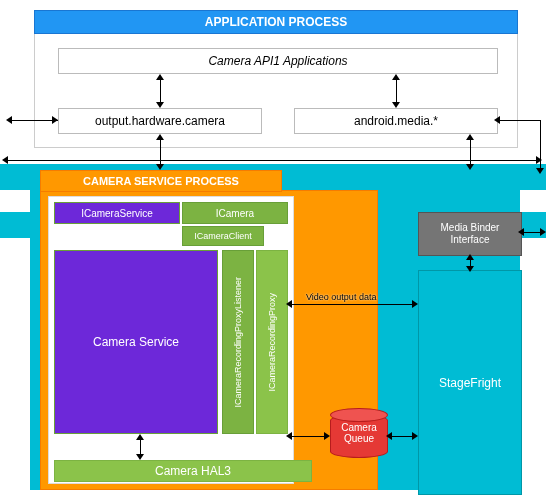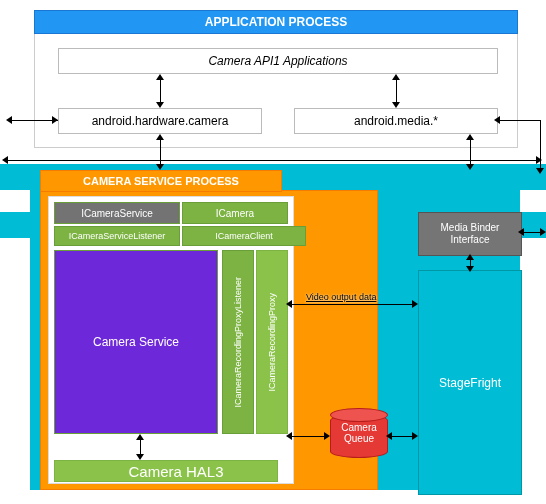--- a/index.html
+++ b/index.html
@@ -29,21 +29,21 @@
   <div class="box" style="left:0; top:212px; width:546px; height:26px; background:#00bcd4; border:none;"></div>
 
   <div class="box" style="left:30px; top:182px; width:490px; height:308px; background:#00bcd4; border:none;"></div>
 
   <div class="box" style="left:34px; top:32px; width:484px; height:116px; background:#fff; border-color:#ccc;"></div>
 
   <div class="box hdr" style="left:34px; top:10px; width:484px; height:24px; background:#2196f3; color:#fff; border-color:#1976d2; font-size:12px;">APPLICATION PROCESS</div>
 
   <div class="box" style="left:58px; top:48px; width:440px; height:26px; background:#fff; border-color:#bbb;font-style:italic;">Camera API1 Applications</div>
 
-  <div class="box" style="left:58px; top:108px; width:204px; height:26px; background:#fff; border-color:#bbb;">android.hardware.camera</div>
+  <div class="box" style="left:58px; top:108px; width:204px; height:26px; background:#fff; border-color:#bbb;">output.hardware.camera</div>
 
   <div class="box" style="left:294px; top:108px; width:204px; height:26px; background:#fff; border-color:#bbb;">android.media.*</div>
 
   <div class="arrow v" style="left:160px; top:76px; height:30px;"></div>
   <div class="tri up" style="left:156px; top:74px;"></div>
   <div class="tri down" style="left:156px; top:102px;"></div>
   <div class="arrow v" style="left:396px; top:76px; height:30px;"></div>
   <div class="tri up" style="left:392px; top:74px;"></div>
   <div class="tri down" style="left:392px; top:102px;"></div>
 
@@ -58,35 +58,34 @@
 
   <div class="arrow h" style="left:6px; top:160px; width:534px;"></div>
   <div class="tri left" style="left:2px; top:156px;"></div>
   <div class="tri right" style="left:536px; top:156px;"></div>
 
   <div class="box" style="left:40px; top:190px; width:338px; height:300px; background:#ff9800; border-color:#f57c00;"></div>
   <div class="box hdr" style="left:40px; top:170px; width:242px; height:22px; background:#ff9800; color:#fff; border-color:#f57c00; font-size:11px;">CAMERA SERVICE PROCESS</div>
 
   <div class="box" style="left:48px; top:196px; width:246px; height:288px; background:#fff; border-color:#ddd;"></div>
 
-  <div class="box" style="left:54px; top:202px; width:126px; height:22px; background:#737373; color:#fff; border-color:#689f38; font-size:10px;">ICameraService</div>
+  <div class="box" style="left:54px; top:202px; width:126px; height:22px; background:#6d28d9; color:#fff; border-color:#689f38; font-size:10px;">ICameraService</div>
   <div class="box" style="left:182px; top:202px; width:106px; height:22px; background:#7cb342; color:#fff; border-color:#689f38; font-size:10px;">ICamera</div>
-  <div class="box" style="left:54px; top:226px; width:126px; height:20px; background:#7cb342; color:#fff; border-color:#689f38; font-size:9px;">ICameraServiceListener</div>
-  <div class="box" style="left:182px; top:226px; width:124px; height:20px; background:#7cb342; color:#fff; border-color:#689f38; font-size:9px;">ICameraClient</div>
+  <div class="box" style="left:182px; top:226px; width:82px; height:20px; background:#7cb342; color:#fff; border-color:#689f38; font-size:9px;">ICameraClient</div>
 
   <div class="box" style="left:222px; top:250px; width:32px; height:184px; background:#7cb342; color:#fff; border-color:#689f38; font-size:9px;">
       <span class="vtxt">ICameraRecordingProxyListener</span>
     </div>
   <div class="box" style="left:256px; top:250px; width:32px; height:184px; background:#8bc34a; color:#fff; border-color:#7cb342; font-size:9px;">
       <span class="vtxt">ICameraRecordingProxy</span>
     </div>
 
   <div class="box" style="left:54px; top:250px; width:164px; height:184px; background:#6d28d9; color:#fff; border-color:#689f38; font-size:12px;">Camera Service</div>
 
-  <div class="box" style="left:54px; top:460px; width:224px; height:22px; background:#8bc34a; color:#fff; border-color:#7cb342; font-size:15px;padding-left:20px;">Camera HAL3</div>
+  <div class="box" style="left:54px; top:460px; width:258px; height:22px; background:#8bc34a; color:#fff; border-color:#7cb342; font-size:12px;padding-left:20px;">Camera HAL3</div>
 
   <div class="arrow v" style="left:140px; top:436px; height:22px;"></div>
   <div class="tri up" style="left:136px; top:434px;"></div>
   <div class="tri down" style="left:136px; top:454px;"></div>
 
 
   <div class="box" style="left:418px; top:212px; width:104px; height:44px; background:#757575; color:#fff; border-color:#555; font-size:10px; line-height:1.2; padding:2px;">Media Binder Interface</div>
 
   <div class="box" style="left:418px; top:270px; width:104px; height:225px; background:#00bcd4; color:#fff; border-color:#0097a7; font-size:12px;">StageFright</div>
 
@@ -94,21 +93,21 @@
   <div class="tri up" style="left:466px; top:254px;"></div>
   <div class="tri down" style="left:466px; top:266px;"></div>
 
   <div class="arrow h" style="left:522px; top:232px; width:20px;"></div>
   <div class="tri right" style="left:540px; top:228px;"></div>
   <div class="tri left" style="left:518px; top:228px;"></div>
 
   <div class="arrow h" style="left:290px; top:304px; width:126px;"></div>
   <div class="tri left" style="left:286px; top:300px;"></div>
   <div class="tri right" style="left:412px; top:300px;"></div>
-  <span class="svc-label" style="left:306px; top:292px; color:#000; background:rgba(255,152,0,0.0); font-size:9px; text-shadow:0 0 2px #fff;text-decoration:underline;">Video output data</span>
+  <span class="svc-label" style="left:306px; top:292px; color:#000; background:rgba(255,152,0,0.0); font-size:9px; text-shadow:0 0 2px #fff;">Video output data</span>
 
   <div class="cyl-body" style="left:330px; top:414px; width:58px; height:44px;"></div>
   <div class="cyl-top" style="left:330px; top:408px; width:58px; height:14px;"></div>
   <div style="position:absolute; left:330px; top:422px; width:58px; color:#fff; font-size:10px; text-align:center; line-height:1.1;">Camera Queue</div>
 
   <div class="arrow h" style="left:290px; top:436px; width:38px;"></div>
   <div class="tri left" style="left:286px; top:432px;"></div>
   <div class="tri right" style="left:324px; top:432px;"></div>
   <div class="arrow h" style="left:390px; top:436px; width:26px;"></div>
   <div class="tri left" style="left:386px; top:432px;"></div>

